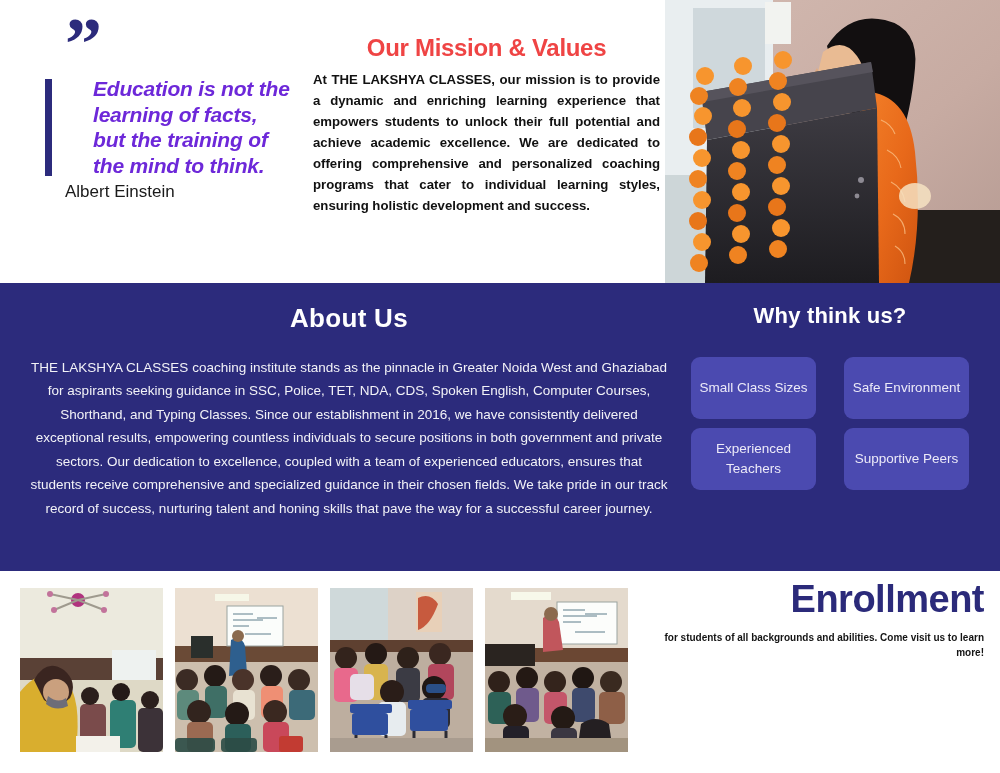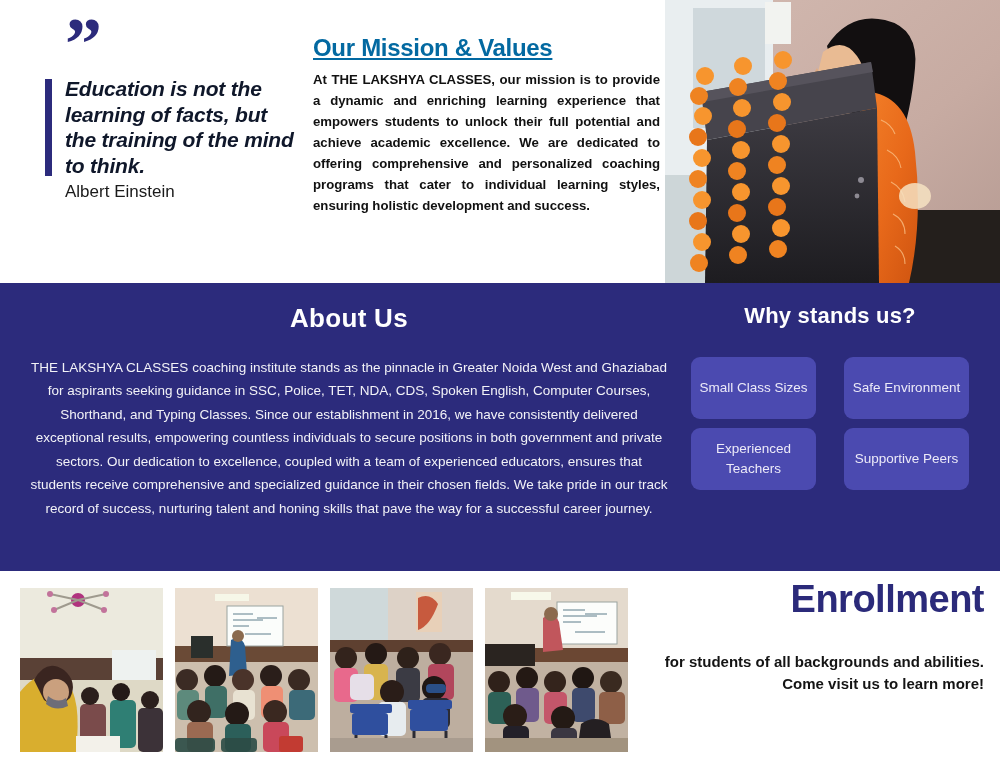--- a/index.html
+++ b/index.html
@@ -52,45 +52,46 @@
   .quote-accent-bar {
     position: absolute;
     left: 0; top: 3px;
     width: 7px; height: 97px;
     background: #2c2b7c;
   }
   .quote-text {
     font-size: 21px;
     font-weight: 700;
     font-style: italic;
-    color: #0f172a;
+    color: #6d28d9;
     line-height: 1.22;
     letter-spacing: -0.2px;
+    margin-left: 28px;
   }
   .quote-author {
     margin-top: 4px;
     font-size: 17px;
     font-weight: 400;
     color: #1a1a1a;
     line-height: 1.2;
   }
 
   
   .mission-block {
     position: absolute;
     left: 313px; top: 34px;
     width: 347px;
   }
   .mission-title {
     font-size: 24px;
     font-weight: 700;
-    color: #0369a1;
+    color: #ef4444;
+    text-align: center;
     letter-spacing: -0.3px;
     margin-bottom: 8px;
-    text-decoration: underline;
   }
   .mission-text {
     font-size: 13.2px;
     font-weight: 700;
     color: #111111;
     line-height: 1.59;
     text-align: justify;
     text-justify: inter-word;
   }
 
@@ -196,22 +197,22 @@
     padding-right: 6px;
   }
   .enroll-title {
     font-size: 38px;
     font-weight: 700;
     color: #2b2a7a;
     line-height: 1.06;
     letter-spacing: -0.5px;
   }
   .enroll-sub {
-    margin-top: 32px;
-    font-size: 15px;
+    margin-top: 12px;
+    font-size: 10px;
     font-weight: 700;
     color: #141414;
     line-height: 1.45;
   }
 </style>
 </head>
 <body>
 
 <div class="page">
 
@@ -323,21 +324,21 @@
   </div>
 
   <div class="blue-band">
 
     <div class="about-block">
       <div class="about-title">About Us</div>
       <div class="about-text">THE LAKSHYA CLASSES coaching institute stands as the pinnacle in Greater Noida West and Ghaziabad for aspirants seeking guidance in SSC, Police, TET, NDA, CDS, Spoken English, Computer Courses, Shorthand, and Typing Classes. Since our establishment in 2016, we have consistently delivered exceptional results, empowering countless individuals to secure positions in both government and private sectors. Our dedication to excellence, coupled with a team of experienced educators, ensures that students receive comprehensive and specialized guidance in their chosen fields. We take pride in our track record of success, nurturing talent and honing skills that pave the way for a successful career journey.</div>
     </div>
 
     <div class="why-block">
-      <div class="why-title">Why stands us?</div>
+      <div class="why-title">Why think us?</div>
       <div class="why-grid">
         <div class="why-card">Small Class Sizes</div>
         <div class="why-card">Safe Environment</div>
         <div class="why-card">Experienced Teachers</div>
         <div class="why-card">Supportive Peers</div>
       </div>
     </div>
   </div>
 
   <div class="bottom-section">

